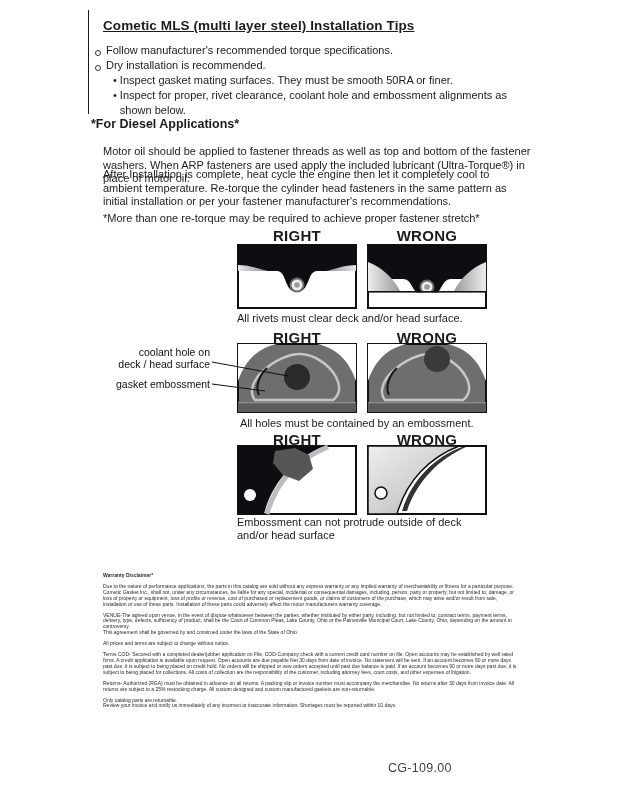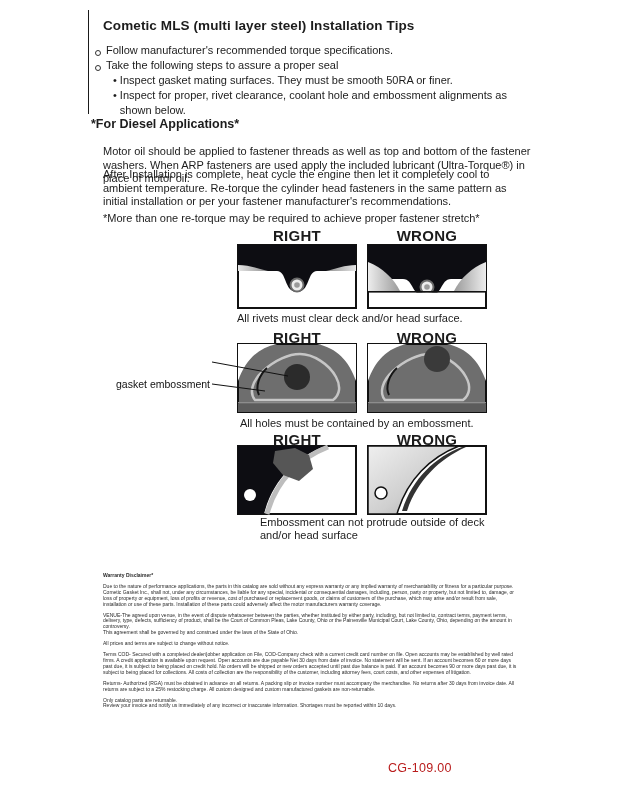--- a/index.html
+++ b/index.html
@@ -3,65 +3,65 @@
 <meta charset="utf-8">
 <style>
   html,body{margin:0;padding:0;background:#ffffff;}
   .page{
     position:relative;width:618px;height:800px;background:#fff;overflow:hidden;
     font-family:"Liberation Sans","DejaVu Sans",sans-serif;color:#1c1c1c;
   }
   .vrule{position:absolute;left:88px;top:10px;width:1px;height:104px;background:#1a1a1a;}
   .title{
     position:absolute;left:103px;top:18px;width:430px;
-    font-size:13.5px;font-weight:bold;letter-spacing:.1px;
+    font-size:13.5px;font-weight:bold;text-decoration:underline;letter-spacing:.1px;
   }
   .bullets{position:absolute;left:95px;top:43px;width:440px;font-size:11px;line-height:15px;}
   .brow{display:flex;align-items:center;}
   .ob{flex:none;width:4px;height:4px;border:1px solid #333;border-radius:50%;margin:5px 5px 0 0;}
   .sub{margin-left:18px;display:flex;}
   .sb{flex:none;margin-right:3px;font-size:11px;}
   .h2{position:absolute;left:91px;top:117px;font-size:12.5px;font-weight:bold;text-align:center;}
   .para{position:absolute;left:103px;width:428px;font-size:11px;line-height:13.5px;}
   .p1{top:145px;} .p2{top:168px;} .p3{top:212px;}
   .figlabels{position:absolute;left:237px;width:250px;display:flex;}
   .figlabels div{width:120px;text-align:center;font-weight:bold;font-size:15px;letter-spacing:.3px;}
   .figlabels div + div{margin-left:10px;}
   .figboxes{position:absolute;left:237px;width:250px;display:flex;}
   .figboxes svg + svg{margin-left:10px;}
   .caption{position:absolute;font-size:11px;line-height:12.5px;white-space:pre-line;}
   .f1l{top:227px;} .f1b{top:244px;} .cap1{left:237px;top:312px;}
   .f2l{top:329px;} .f2b{top:343px;} .cap2{left:240px;top:417px;}
-  .f3l{top:431px;} .f3b{top:445px;} .cap3{left:237px;top:516px;width:240px;margin-left:23px;}
+  .f3l{top:431px;} .f3b{top:445px;} .cap3{left:237px;top:516px;width:240px;}
   .ann{position:absolute;font-size:10.5px;line-height:12px;text-align:right;white-space:pre-line;color:#111;}
   .ann1{left:100px;top:346px;width:110px;}
   .ann2{left:80px;top:378px;width:130px;}
   .annlines{position:absolute;left:210px;top:350px;}
   .disc{position:absolute;left:103px;top:573px;width:416px;font-size:5px;line-height:5.9px;color:#2a2a2a;}
   .disc .dh{font-weight:bold;margin:0 0 5px 0;}
   .disc p{margin:0 0 5px 0;white-space:pre-line;}
-  .pagenum{position:absolute;left:388px;top:761px;font-size:12.5px;color:#b91c1c;letter-spacing:.3px;}
+  .pagenum{position:absolute;left:388px;top:761px;font-size:12.5px;color:#404040;letter-spacing:.3px;}
 </style>
 </head>
 <body>
 
 <div class="page">
 
   <div class="vrule"></div>
 
   <div class="title">Cometic MLS (multi layer steel) Installation Tips</div>
 
   <div class="bullets">
     <div class="brow">
       <span class="ob"></span>
       <span>Follow manufacturer's recommended torque specifications.</span>
     </div>
     <div class="brow">
       <span class="ob"></span>
-      <span>Take the following steps to assure a proper seal</span>
+      <span>Dry installation is recommended.</span>
     </div>
     <div class="sub">
       <span class="sb">•</span>
       <span>Inspect gasket mating surfaces.  They must be smooth 50RA or finer.</span>
     </div>
     <div class="sub">
       <span class="sb">•</span>
       <span>Inspect for proper, rivet clearance, coolant hole and embossment alignments as shown below.</span>
     </div>
   </div>
@@ -136,20 +136,22 @@
       <rect x="1" y="1" width="118" height="68" fill="#6e6e6e" stroke="#111" stroke-width="2"></rect>
       <path d="M1,1 H40 C20,5 8,18 1,38 Z" fill="#ffffff"></path>
       <path d="M119,1 H80 C100,5 112,18 119,38 Z" fill="#ffffff"></path>
       <rect x="1" y="59" width="118" height="1.4" fill="#8d8d8d"></rect>
       <rect x="1" y="60.5" width="118" height="8.5" fill="#5c5c5c"></rect>
       <path d="M18,57 C12,50 15,38 26,28 C38,17 52,11 63,11 C76,11 92,21 99,34 C104,43 103,52 96,57 L18,57 Z" fill="none" stroke="#c6c6c6" stroke-width="2.5"></path>
       <path d="M22,52 C18,44 22,32 30,25" fill="none" stroke="#161616" stroke-width="2"></path>
       <circle cx="70" cy="16" r="13" fill="#3a3a3a"></circle>
     </svg>
   </div>
+  <div class="ann ann1">coolant hole on
+deck / head surface</div>
   <div class="ann ann2">gasket embossment</div>
   <svg class="annlines" width="90" height="46" viewBox="0 0 90 46">
     <line x1="2" y1="12" x2="78" y2="26" stroke="#111" stroke-width="1"></line>
     <line x1="2" y1="34" x2="55" y2="41" stroke="#111" stroke-width="1"></line>
   </svg>
   <div class="caption cap2">All holes must be contained by an embossment.</div>
 
   <div class="figlabels f3l">
     <div>RIGHT</div>
     <div>WRONG</div>

